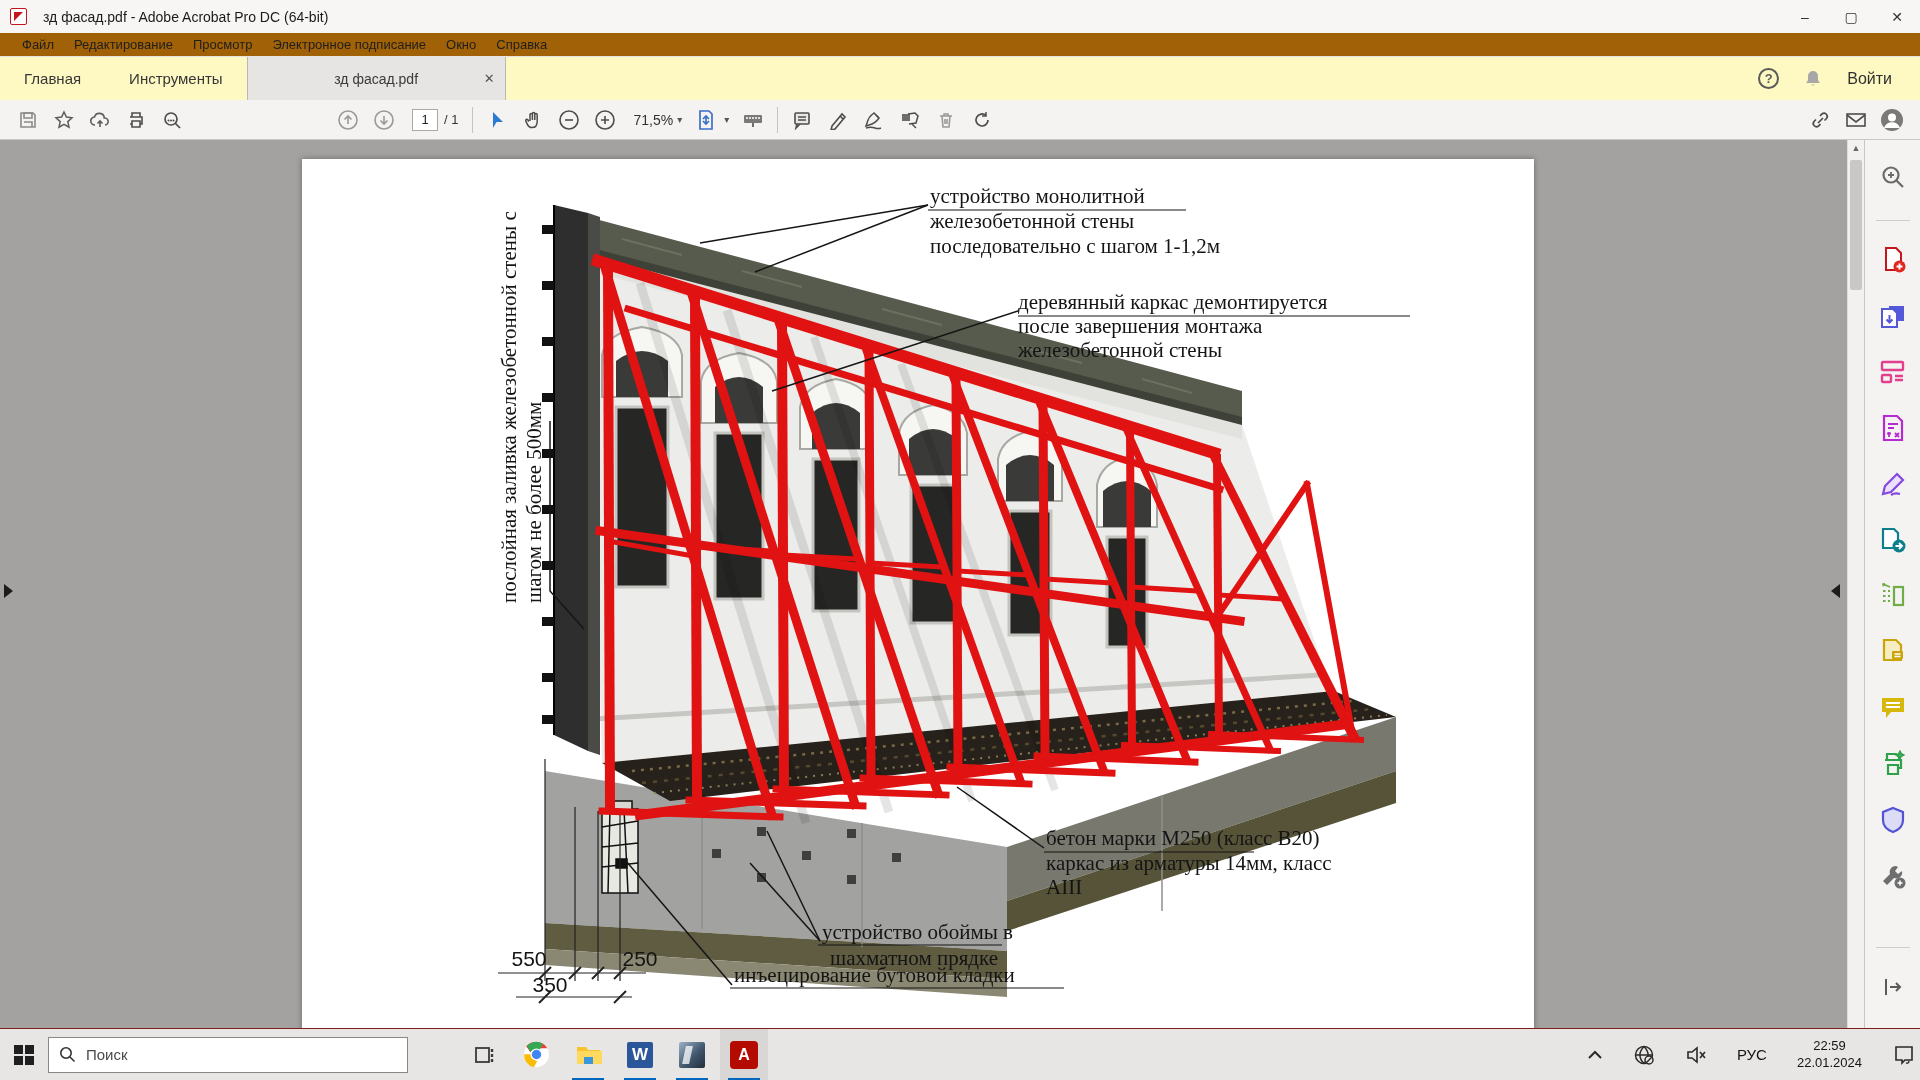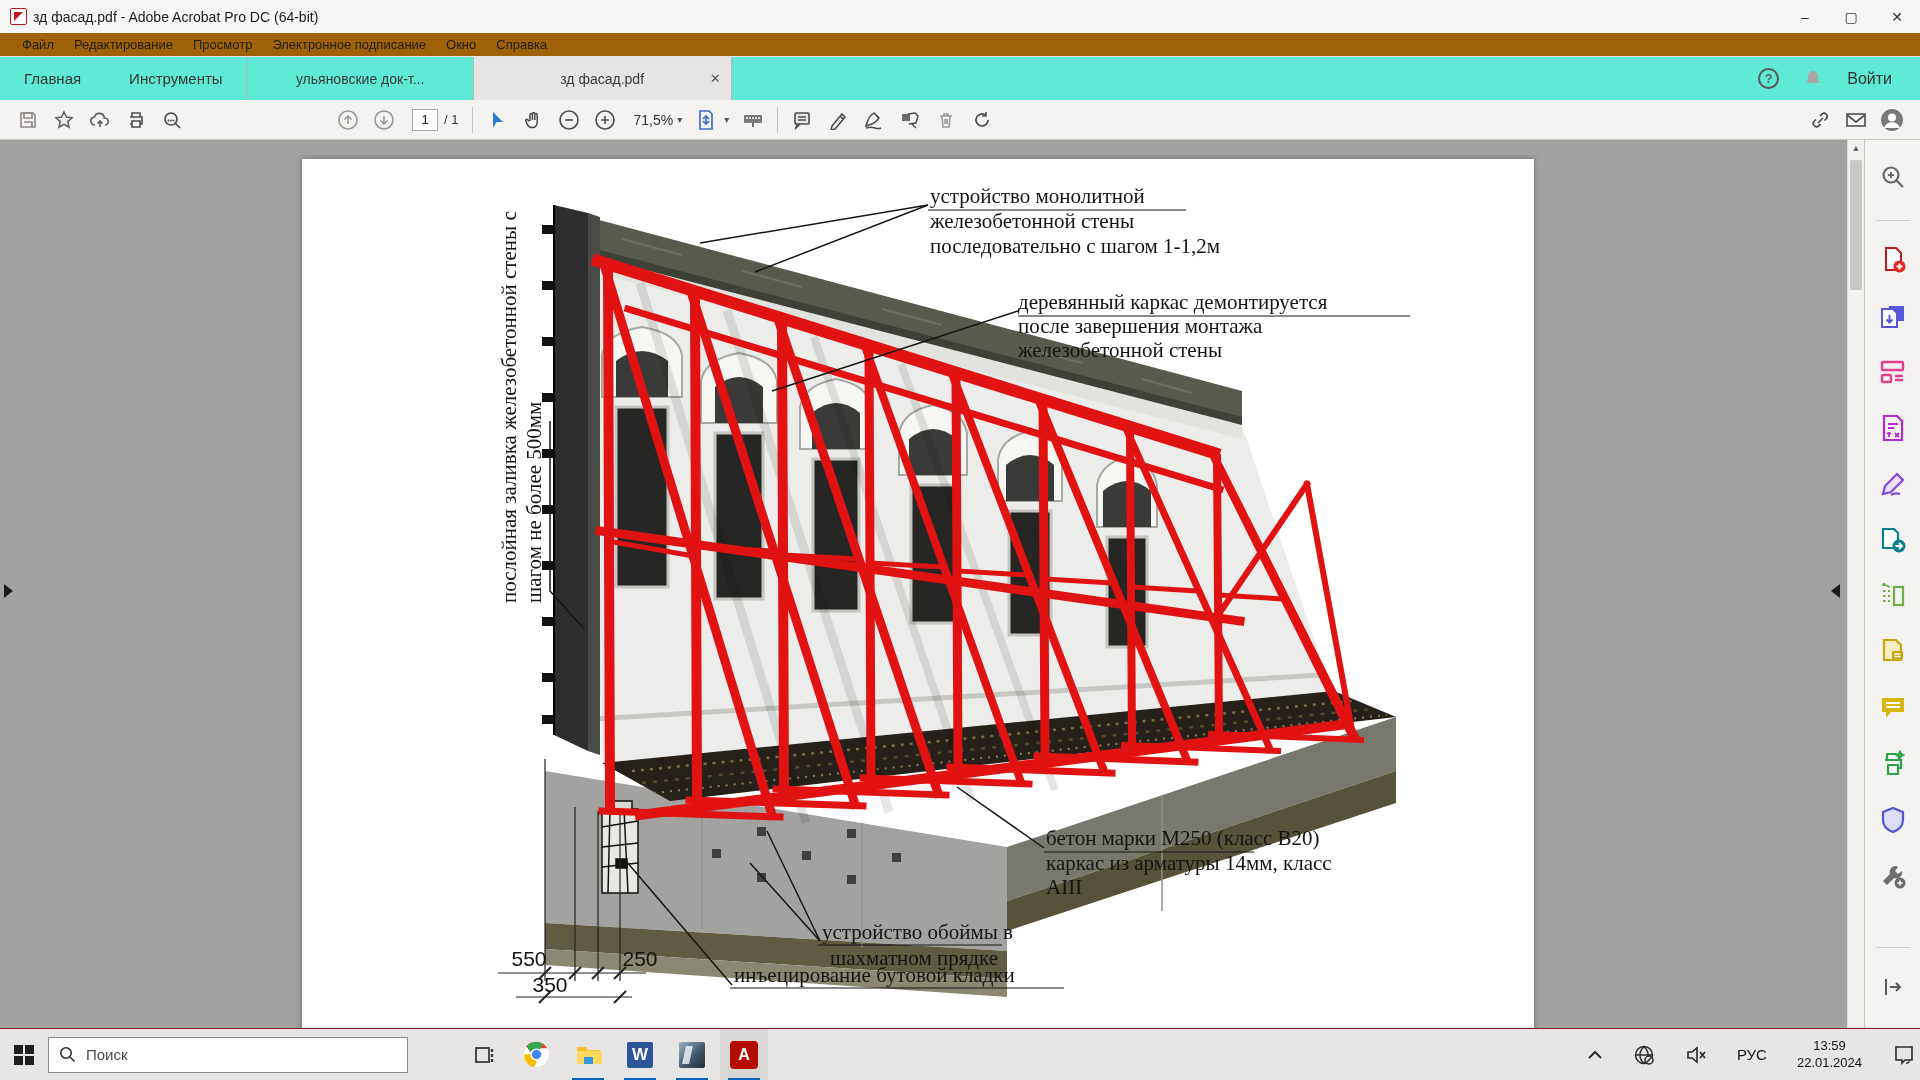--- a/index.html
+++ b/index.html
@@ -1,31 +1,31 @@
 <!DOCTYPE html>
 <html><head>
 <meta charset="utf-8">
 <style>
 *{box-sizing:border-box;margin:0;padding:0;}
 html,body{width:1920px;height:1080px;overflow:hidden;font-family:"Liberation Sans",sans-serif;background:#fff;}
 
 
 .titlebar{height:33px;background:#f7f6f5;display:flex;align-items:center;padding-left:10px;}
-.titlebar .ttl{font-size:14px;color:#1b1b1b;margin-left:6px;}
+.titlebar .ttl{font-size:14px;color:#1b1b1b;margin-left:16px;}
 .fileicon{width:17px;height:17px;border:1.5px solid #c4161c;background:#fff;position:relative;border-radius:2px;}
 .fileicon::after{content:"";position:absolute;left:3px;top:3px;border-left:9px solid #c4161c;border-bottom:9px solid transparent;}
 .wincontrols{margin-left:auto;display:flex;height:33px;}
 .wincontrols div{width:46px;height:33px;display:flex;align-items:center;justify-content:center;font-size:14px;color:#333;}
 
 
 .menubar{height:24px;background:#a16207;display:flex;align-items:center;padding-left:12px;border-bottom:1px solid #e6e4e2;}
 .menubar span{font-size:13px;color:#1e1e1e;padding:0 10px;}
 
 
-.tabbar{height:43px;background:#5eead4;display:flex;align-items:stretch;}
+.tabbar{height:43px;background:#fef9c3;display:flex;align-items:stretch;}
 .tabbar .apptab{display:flex;align-items:center;padding:0 24px;font-size:15px;color:#363636;}
 .doctabs{display:flex;border-left:1px solid #b9b7b5;}
 .doctab{width:226px;display:flex;align-items:center;justify-content:center;font-size:14px;color:#3a3a3a;border-right:1px solid #b9b7b5;position:relative;}
 .doctab.active{width:258px;background:#e7e5e3;}
 .doctab.active .x{position:absolute;right:10px;font-size:13px;color:#555;}
 .tab-right{margin-left:auto;display:flex;align-items:center;gap:24px;padding-right:28px;}
 .helpcirc{width:21px;height:21px;border:2px solid #5a5a5a;border-radius:50%;display:flex;align-items:center;justify-content:center;font-size:13px;color:#5a5a5a;font-weight:bold;}
 .signin{font-size:16px;color:#303030;}
 
 
@@ -94,21 +94,20 @@
   <span>Просмотр</span>
   <span>Электронное подписание</span>
   <span>Окно</span>
   <span>Справка</span>
 </div>
 
 <div class="tabbar">
   <div class="apptab">Главная</div>
   <div class="apptab">Инструменты</div>
   <div class="doctabs">
-    <div class="doctab">ульяновские док-т...</div>
     <div class="doctab active">
       <span>зд фасад.pdf</span>
       <span class="x">✕</span>
     </div>
   </div>
   <div class="tab-right">
     <div class="helpcirc">?</div>
     <svg width="20" height="20" viewBox="0 0 20 20">
         <path d="M10 2a5 5 0 015 5v4l1.8 3H3.2L5 11V7a5 5 0 015-5z" fill="#a9a7a5"></path>
         <path d="M8.5 15.5a1.6 1.6 0 003 0z" fill="#a9a7a5"></path>
@@ -646,21 +645,21 @@
         <path d="M2.5 11h17M11 2.5c-5.5 5.5-5.5 11.5 0 17M11 2.5c5.5 5.5 5.5 11.5 0 17"></path>
         <circle cx="16" cy="16" r="4" fill="#e8e6e4" stroke-width="1.5"></circle>
         <path d="M13.3 18.7l5.4-5.4"></path>
       </svg>
     <svg width="22" height="18" viewBox="0 0 22 18" fill="none" stroke="#2a2a2a" stroke-width="1.6">
         <path d="M3 6h4l5-4v14l-5-4H3z"></path>
         <path d="M15 6l5 6M20 6l-5 6"></path>
       </svg>
     <span class="txt">РУС</span>
     <div class="clock">
-      <div>13:59</div>
+      <div>22:59</div>
       <div>22.01.2024</div>
     </div>
     <svg width="24" height="22" viewBox="0 0 24 22" fill="none" stroke="#2a2a2a" stroke-width="1.6">
         <path d="M4 3h16v13h-7l-3 3v-3H4z"></path>
         <path d="M14 19c2 .5 3-.5 3-2" stroke-width="1.4"></path>
       </svg>
   </div>
 </div>
 
 </body></html>

